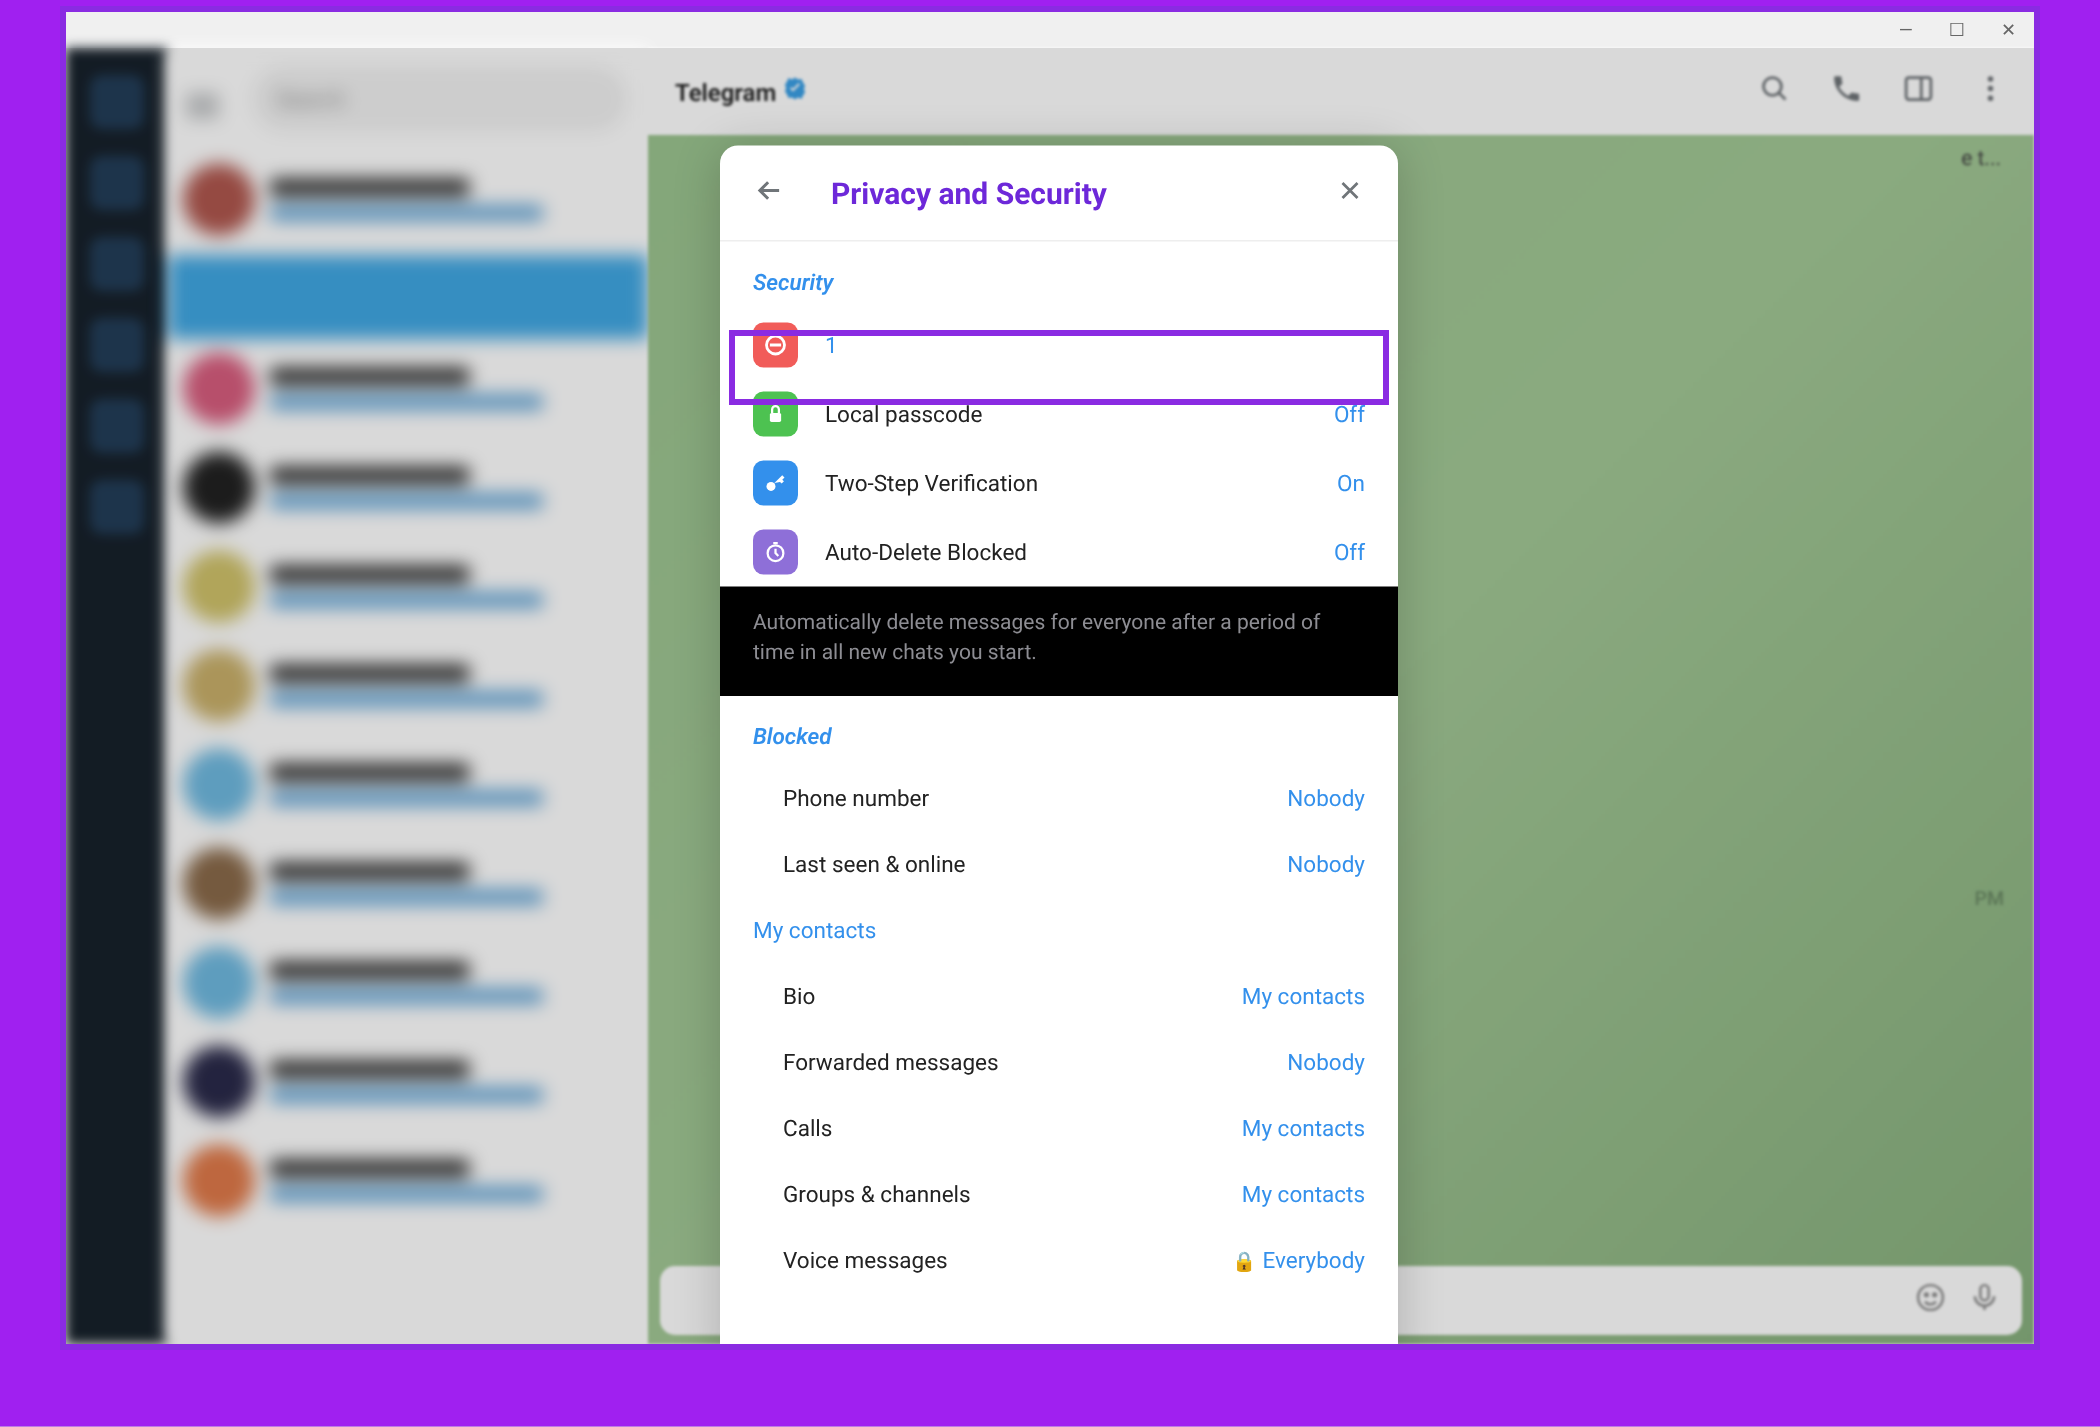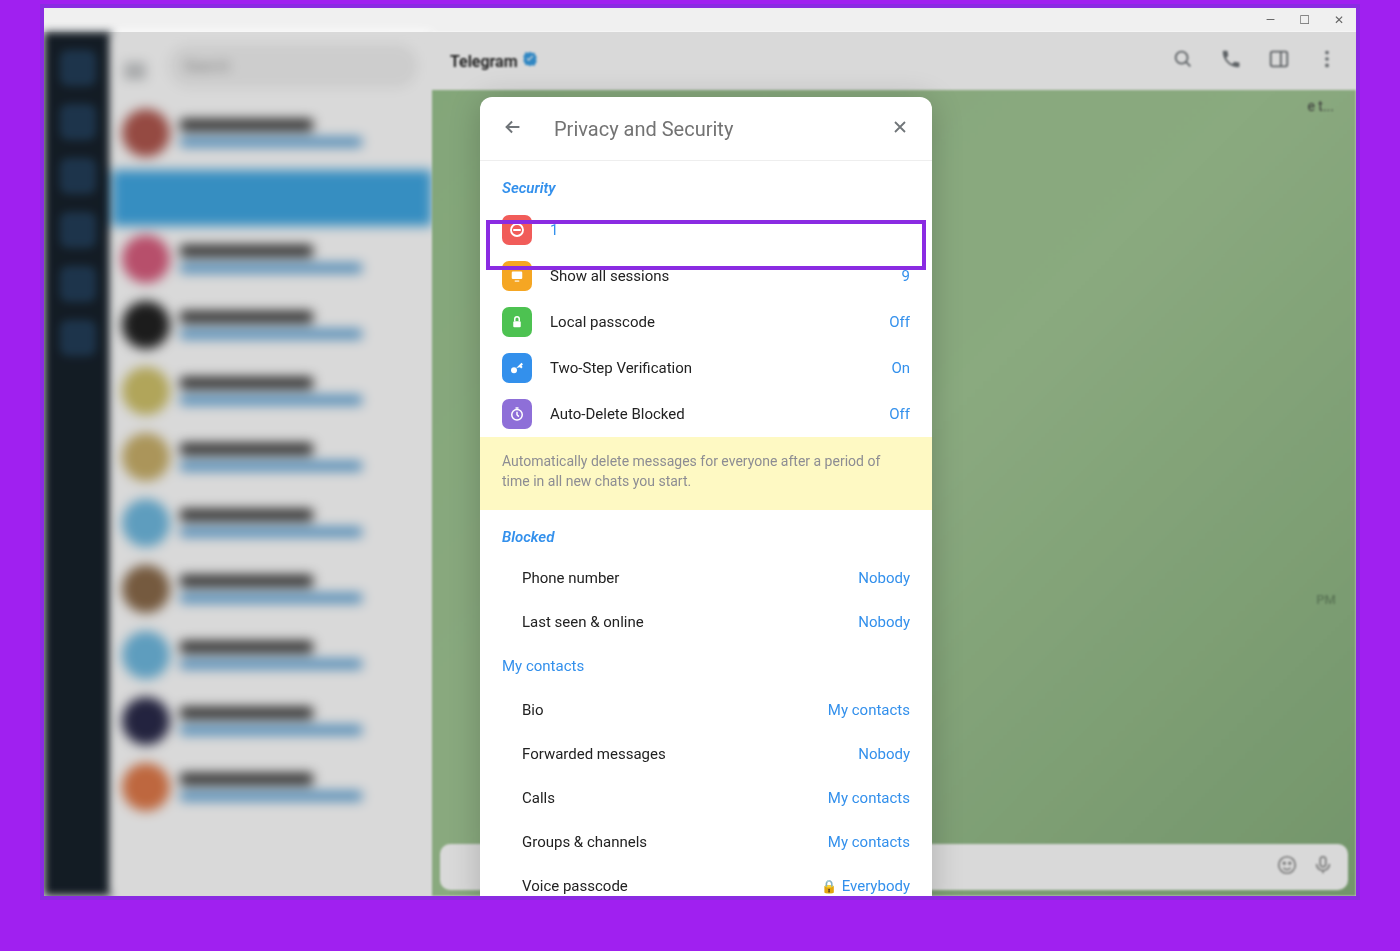--- a/index.html
+++ b/index.html
@@ -22,30 +22,30 @@
 .main-header { background: #fff; height: 58px; display: flex; align-items: center; padding: 0 18px; filter: none; }
 .main-title { font-weight: 600; font-size: 16px; color: #222; }
 .verified { color: #3ba0e6; margin-left: 4px; }
 .main-icons { margin-left: auto; display: flex; gap: 26px; color: #707579; }
 .main-icons svg { width: 22px; height: 22px; }
 .dim-overlay { position: absolute; inset: 0; background: rgba(0,0,0,.15); pointer-events: none; }
 
 .modal { position: absolute; top: 65px; left: 436px; width: 452px; height: 820px; background: #fff; border-radius: 12px; box-shadow: 0 4px 32px rgba(0,0,0,.2); overflow: hidden; z-index: 100; }
 .modal-header { display: flex; align-items: center; height: 64px; padding: 0 18px; border-bottom: 1px solid #eee; }
 .back-btn { color: #707579; cursor: pointer; padding: 4px; }
-.modal-title { font-size: 20px; font-weight: 400; color: #737373; margin-left: 26px; flex: 1; }
+.modal-title { font-size: 20px; font-weight: 700; color: #6d28d9; margin-left: 26px; flex: 1; }
 .close-btn { color: #707579; cursor: pointer; padding: 4px; }
 .section-label { color: #3390ec; font-weight: 600; font-size: 15px; padding: 18px 22px 10px; font-style: italic; }
 .setting-row { display: flex; align-items: center; height: 46px; padding: 0 22px; cursor: pointer; font-size: 15px; color: #222; }
 .row-icon { width: 30px; height: 30px; border-radius: 7px; display: flex; align-items: center; justify-content: center; margin-right: 18px; flex-shrink: 0; }
 .row-label { flex: 1; }
 .row-value { color: #3390ec; font-size: 15px; }
 .row-icon svg { width: 18px; height: 18px; fill: white; }
 .highlight { position: absolute; top: 123px; left: 6px; width: 440px; height: 50px; border: 4px solid #8a2be2; pointer-events: none; z-index: 10; }
-.desc-text { background: #fef9c3; color: #8d8d93; font-size: 14px; padding: 14px 22px 18px; line-height: 1.45; }
+.desc-text { background: #000000; color: #8d8d93; font-size: 14px; padding: 14px 22px 18px; line-height: 1.45; }
 .privacy-row { display: flex; align-items: center; height: 44px; padding: 0 22px; cursor: pointer; font-size: 15px; color: #222; }
 .privacy-label { flex: 1; margin-left: 20px; }
 .privacy-value { color: #3390ec; }
 .lock-inline { color: #3390ec; margin-right: 4px; font-size: 13px; }
 .msg-input-bar { position: absolute; bottom: 6px; left: 8px; right: 8px; height: 46px; background: #fff; border-radius: 10px; display: flex; align-items: center; padding: 0 14px; gap: 14px; color: #8c8c8c; }
 .pm-time { position: absolute; right: 20px; top: 560px; color: #6b8a65; font-size: 13px; font-weight: 500; filter: none; }
 .et-snip { position: absolute; right: 22px; top: 66px; color: #444; font-size: 14px; filter: none; }
 </style>
 </head>
 <body>
@@ -215,30 +215,20 @@
       <div class="setting-row">
         <span class="row-icon" style="background:#f15c59">
             <svg viewBox="0 0 24 24">
               <circle cx="12" cy="12" r="8" fill="none" stroke="white" stroke-width="2.5"></circle>
               <line x1="7" y1="12" x2="17" y2="12" stroke="white" stroke-width="2.5"></line>
             </svg>
           </span>
         <span class="row-value">1</span>
       </div>
       <div class="setting-row">
-        <span class="row-icon" style="background:#f5a623">
-            <svg viewBox="0 0 24 24">
-              <rect x="5" y="6" width="14" height="10" rx="1.5" fill="white"></rect>
-              <rect x="9" y="18" width="6" height="1.5" fill="white"></rect>
-            </svg>
-          </span>
-        <span class="row-label">Show all sessions</span>
-        <span class="row-value">9</span>
-      </div>
-      <div class="setting-row">
         <span class="row-icon" style="background:#4dc251">
             <svg viewBox="0 0 24 24">
               <rect x="7" y="11" width="10" height="8" rx="1.5" fill="white"></rect>
               <path d="M9 11V8a3 3 0 0 1 6 0v3" fill="none" stroke="white" stroke-width="2"></path>
             </svg>
           </span>
         <span class="row-label">Local passcode</span>
         <span class="row-value">Off</span>
       </div>
       <div class="setting-row">
@@ -287,21 +277,21 @@
       </div>
       <div class="privacy-row">
         <span class="privacy-label">Calls</span>
         <span class="privacy-value">My contacts</span>
       </div>
       <div class="privacy-row">
         <span class="privacy-label">Groups &amp; channels</span>
         <span class="privacy-value">My contacts</span>
       </div>
       <div class="privacy-row">
-        <span class="privacy-label">Voice passcode</span>
+        <span class="privacy-label">Voice messages</span>
         <span class="privacy-value">
           <span class="lock-inline">🔒</span><span>Everybody</span>
         </span>
       </div>
     </div>
 
   </div>
 </div>
 
 </body></html>

